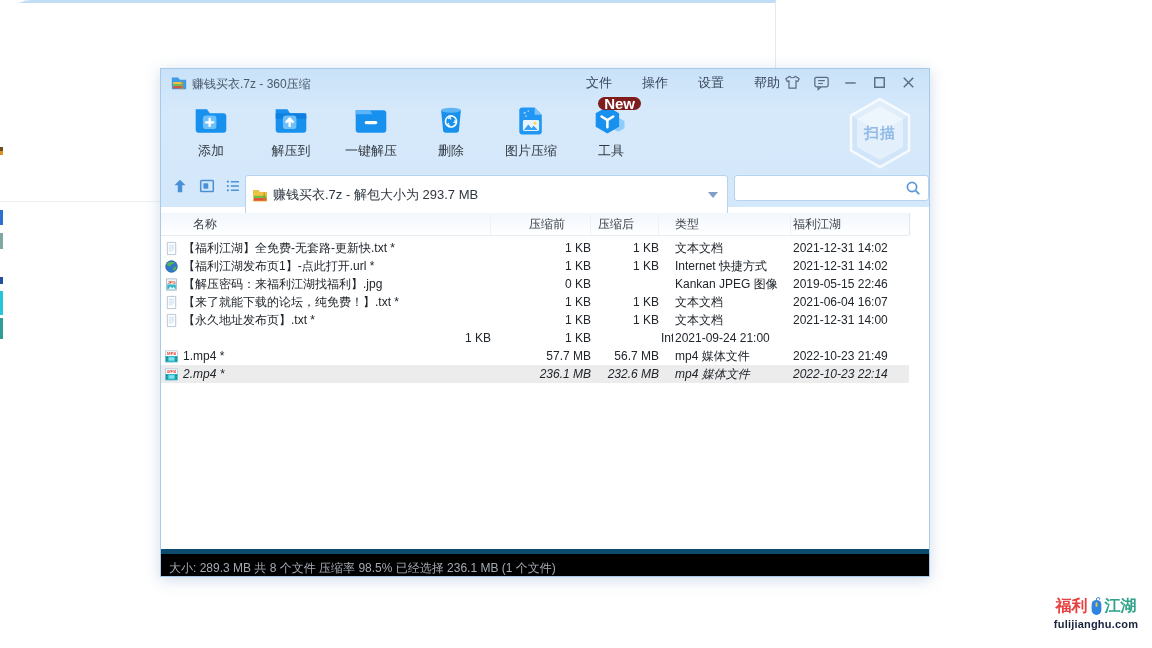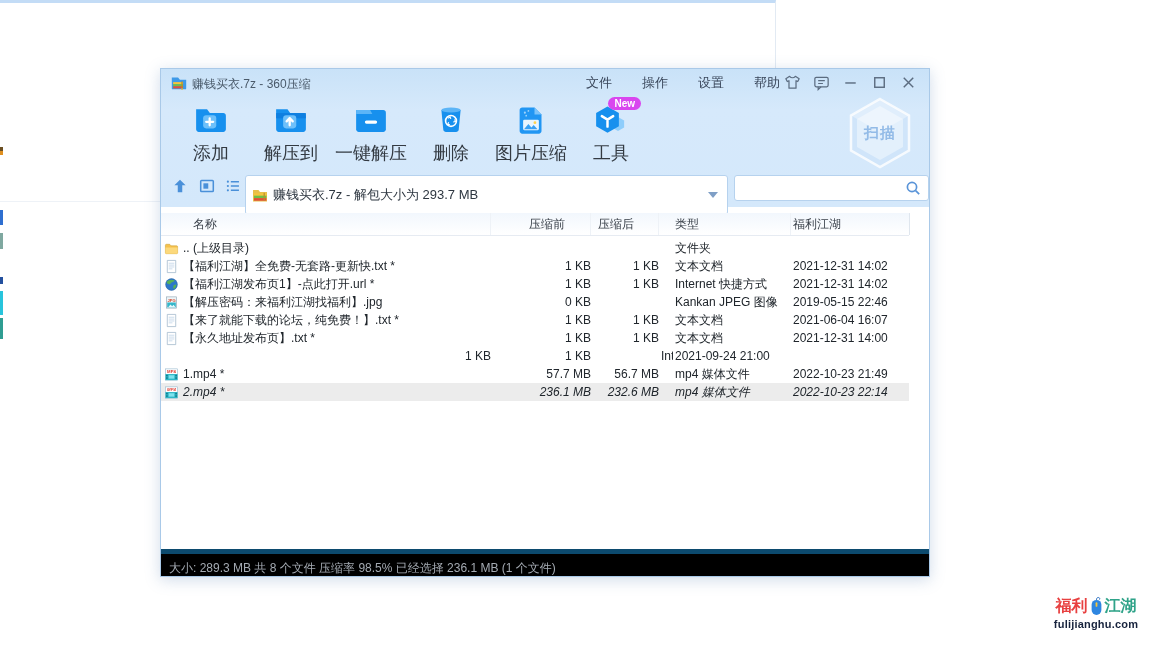--- a/index.html
+++ b/index.html
@@ -1,17 +1,17 @@
 <!DOCTYPE html>
 <html><head>
 <meta charset="utf-8">
 <style>
   html,body{margin:0;padding:0;background:#fff;}
   .stage{position:relative;width:1152px;height:648px;background:#ffffff;overflow:hidden;
-         font-family:"Liberation Sans",sans-serif;-webkit-font-smoothing:antialiased;}
+         font-family:"Liberation Sans",sans-serif;border-radius:32px;-webkit-font-smoothing:antialiased;}
 
   
   .bg-win{position:absolute;left:0;top:0;width:775px;height:198px;background:#fff;
           border-top:3px solid #c3dcf6;border-right:1px solid #e2eaf3;border-bottom:1px solid #eef2f7;}
   .sliver{position:absolute;left:0;width:3px;}
 
   
   .win{position:absolute;left:160px;top:68px;width:770px;height:509px;background:#fff;
        border:1px solid #a9c9e8;box-sizing:border-box;box-shadow:0 3px 14px rgba(90,130,180,.28);}
   .chrome{position:absolute;left:0;top:0;width:100%;height:138px;
@@ -23,22 +23,22 @@
   .title-text{position:absolute;left:31px;top:7px;font-size:12px;color:#4a5a6a;white-space:nowrap;}
   .menus{position:absolute;left:425px;top:0;height:27px;display:flex;align-items:center;gap:30px;}
   .menu-item{font-size:13px;color:#39465a;cursor:default;}
   .tb-icons{position:absolute;right:10px;top:3px;display:flex;align-items:center;gap:7px;}
   .tbtn-ico{width:22px;height:21px;display:flex;align-items:center;justify-content:center;}
 
   
   .toolbar{position:absolute;left:14px;top:32px;display:flex;gap:8px;}
   .tool{width:72px;height:64px;display:flex;flex-direction:column;align-items:center;position:relative;}
   .tool svg{width:40px;height:36px;margin-top:2px;}
-  .tool .tlabel{font-size:18px;color:#333a42;margin-top:3px;white-space:nowrap;}
-  .badge-new{position:absolute;top:-4px;right:6px;background:#d946ef;color:#fff;font-size:10px;font-weight:bold;
+  .tool .tlabel{font-size:13px;color:#333a42;margin-top:3px;white-space:nowrap;}
+  .badge-new{position:absolute;top:-4px;right:6px;background:#7f1d1d;color:#fff;font-size:15px;font-weight:bold;
              padding:1px 6px;border-radius:8px;line-height:11px;}
   .scanbtn{position:absolute;left:686px;top:28px;width:66px;height:72px;}
   .scan-label{position:absolute;left:0;top:27px;width:66px;text-align:center;font-size:15px;font-weight:bold;
               color:#93bbe7;letter-spacing:1px;}
 
   
   .nav-ico{position:absolute;top:108px;width:18px;height:18px;}
   .combo{position:absolute;left:84px;top:106px;width:483px;height:40px;background:#fff;
          border:1px solid #b6d2ee;border-radius:3px;box-sizing:border-box;display:flex;align-items:center;}
   .combo .zipico{width:16px;height:16px;margin:0 5px 0 6px;flex:0 0 auto;}
@@ -268,36 +268,20 @@
       <div class="hc" style="padding-left:2px;">类型</div>
       <div class="hc" style="padding-left:2px;border-right:none;">福利江湖</div>
     </div>
     <div class="hdiv"></div>
 
     <div class="list" id="file-list">
         <div class="frow grid">
           <div class="c name">
             <span class="ficon">
               <svg viewBox="0 0 16 16">
-                <path d="M1.5 4.5c0-.6.4-1 1-1h3.6l1.3 1.6h6.1c.6 0 1 .4 1 1v6.4c0 .6-.4 1-1 1h-11c-.6 0-1-.4-1-1z" fill="#f6c14b" stroke="#caa23c" stroke-width=".6"></path>
-                <path d="M1.5 6.8h13v5.7c0 .6-.4 1-1 1h-11c-.6 0-1-.4-1-1z" fill="#fcd97c"></path>
-              </svg>
-            </span>
-            <span>.. (上级目录)</span>
-          </div>
-          <div class="c num"></div>
-          <div class="c num"></div>
-          <div class="c"></div>
-          <div class="c type">文件夹</div>
-          <div class="c date"></div>
-        </div>
-        <div class="frow grid">
-          <div class="c name">
-            <span class="ficon">
-              <svg viewBox="0 0 16 16">
                 <path d="M3.5 1.5h9v13h-9z" fill="#fff" stroke="#9fb6c9" stroke-width=".8"></path>
                 <path d="M5 4.5h6M5 6.5h6M5 8.5h6M5 10.5h4" stroke="#c2d6e8" stroke-width=".9"></path>
               </svg>
             </span>
             <span>【福利江湖】全免费-无套路-更新快.txt *</span>
           </div>
           <div class="c num">1 KB</div>
           <div class="c num">1 KB</div>
           <div class="c"></div>
           <div class="c type">文本文档</div>

